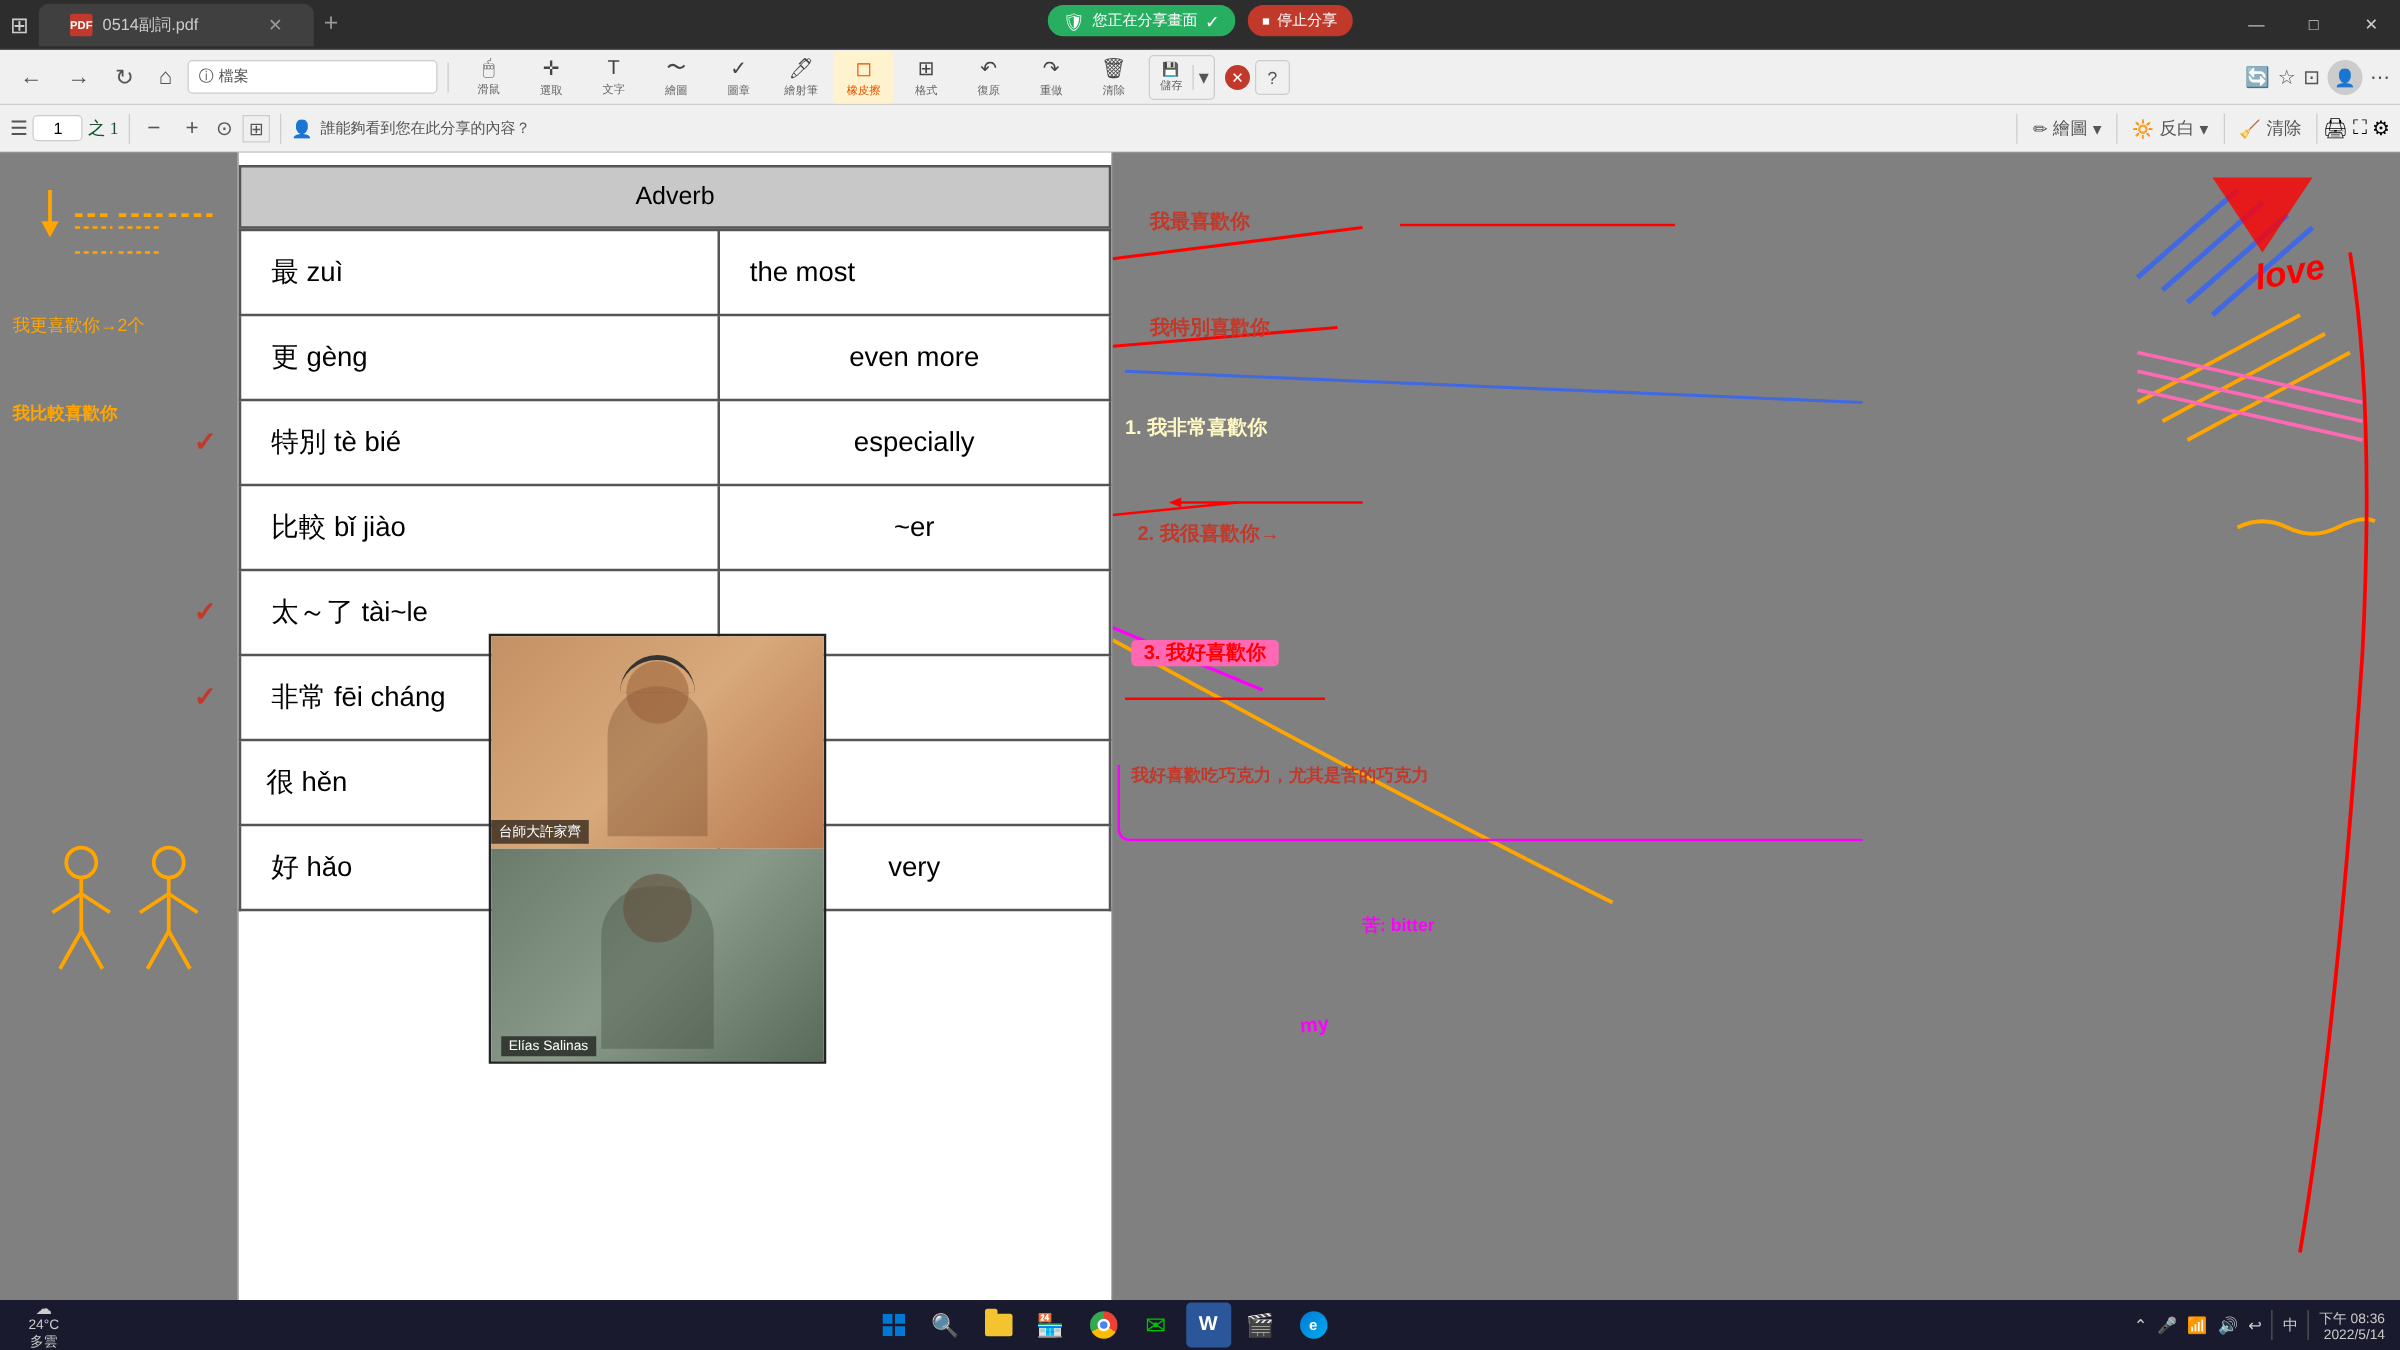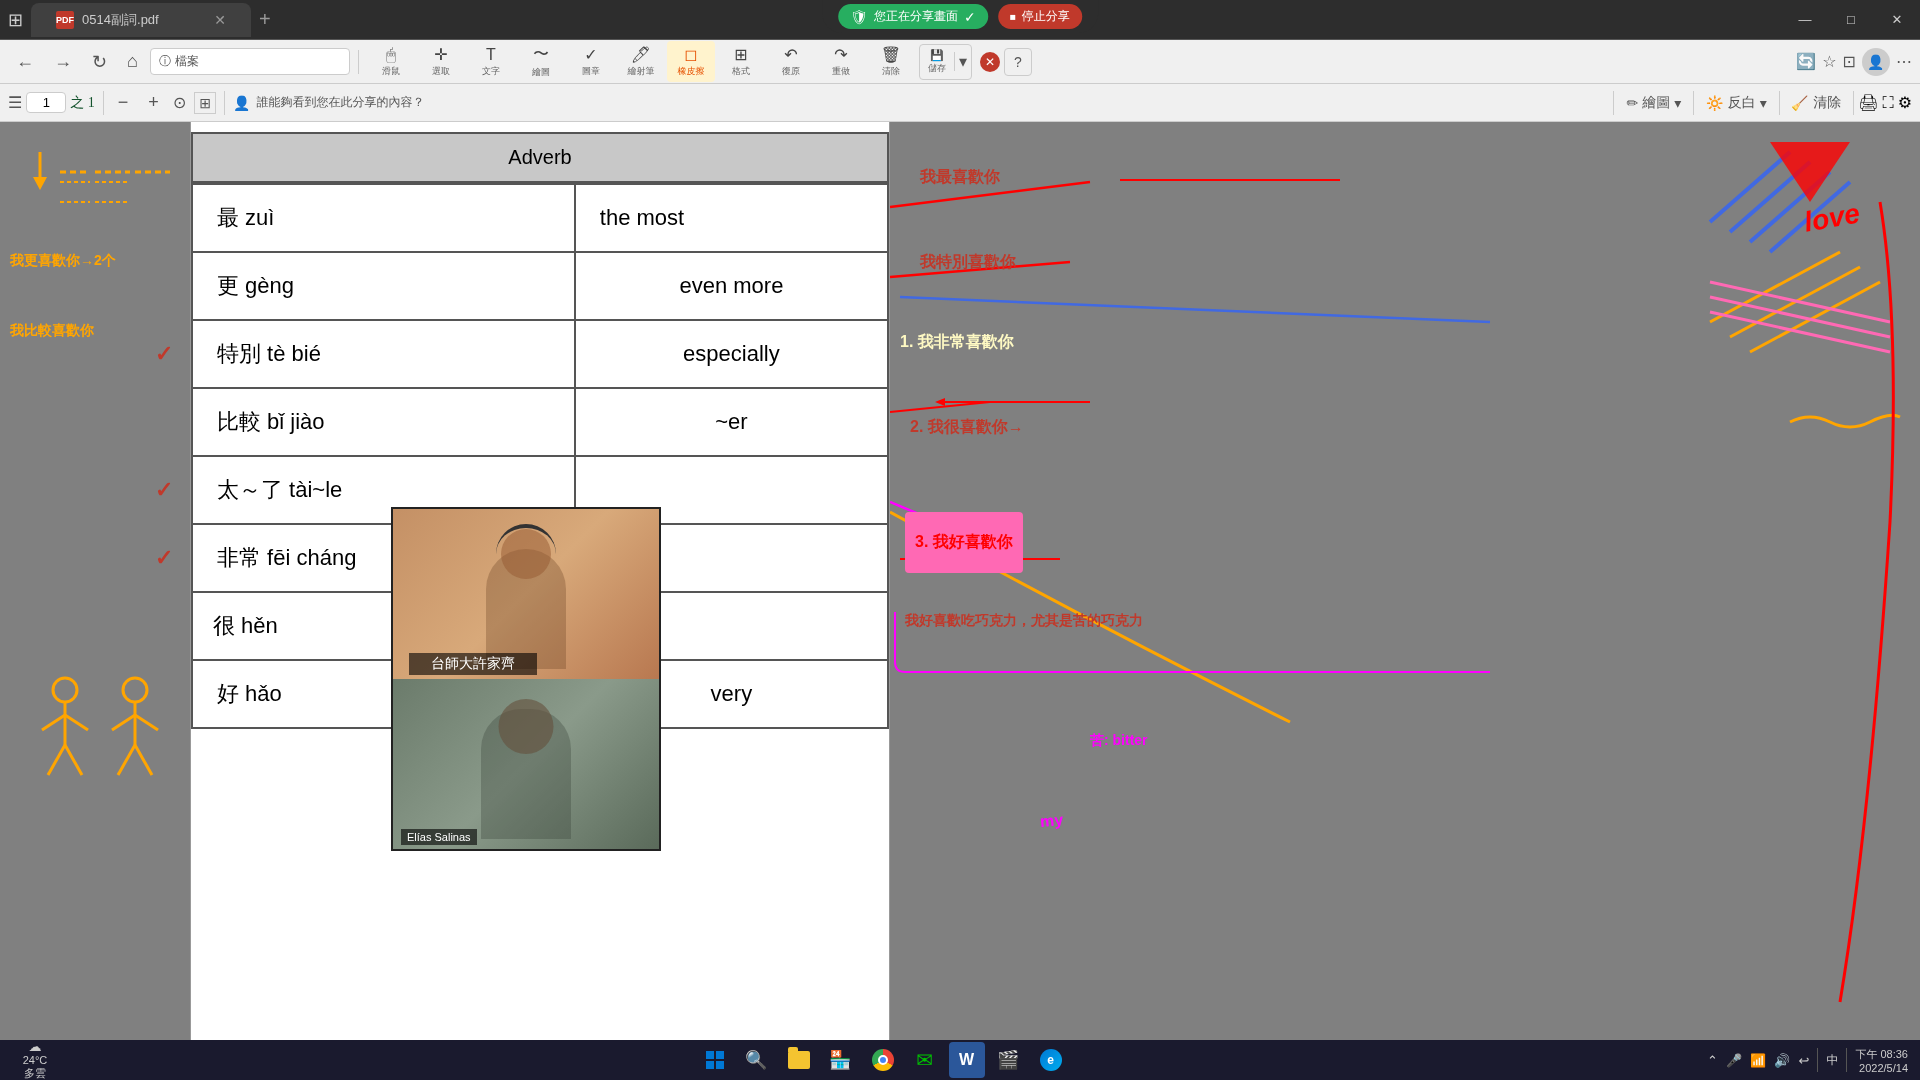--- a/index.html
+++ b/index.html
@@ -193,21 +193,21 @@
       <line x1="60" y1="50" x2="90" y2="50" stroke="orange" stroke-width="3" stroke-dasharray="6,4"></line>
       <line x1="60" y1="60" x2="90" y2="60" stroke="orange" stroke-width="2" stroke-dasharray="4,3"></line>
       <line x1="95" y1="50" x2="130" y2="50" stroke="orange" stroke-width="3" stroke-dasharray="6,4"></line>
       <line x1="95" y1="60" x2="130" y2="60" stroke="orange" stroke-width="2" stroke-dasharray="4,3"></line>
       <line x1="135" y1="50" x2="170" y2="50" stroke="orange" stroke-width="3" stroke-dasharray="6,4"></line>
 
       <line x1="60" y1="80" x2="90" y2="80" stroke="orange" stroke-width="2" stroke-dasharray="4,3"></line>
       <line x1="95" y1="80" x2="130" y2="80" stroke="orange" stroke-width="2" stroke-dasharray="4,3"></line>
     </svg>
 
-    <div style="position:absolute;top:130px;left:10px;color:orange;font-size:14px;font-weight:bold;white-space:nowrap;">我更喜歡你→2个</div>
+    <div style="position:absolute;top:130px;left:10px;color:orange;font-size:14px;font-weight:normal;white-space:nowrap;">我更喜歡你→2个</div>
     <div style="position:absolute;top:200px;left:10px;color:orange;font-size:14px;font-weight:bold;white-space:nowrap;">我比較喜歡你</div>
 
     <svg style="position:absolute;bottom:200px;left:20px;width:160px;height:180px;">
 
       <circle cx="45" cy="30" r="12" stroke="orange" stroke-width="3" fill="none"></circle>
       <line x1="45" y1="42" x2="45" y2="85" stroke="orange" stroke-width="3"></line>
       <line x1="45" y1="55" x2="22" y2="70" stroke="orange" stroke-width="3"></line>
       <line x1="45" y1="55" x2="68" y2="70" stroke="orange" stroke-width="3"></line>
       <line x1="45" y1="85" x2="28" y2="115" stroke="orange" stroke-width="3"></line>
       <line x1="45" y1="85" x2="62" y2="115" stroke="orange" stroke-width="3"></line>
@@ -281,21 +281,21 @@
     </table>
 
     <div style="position:absolute;top:385px;left:200px;width:270px;z-index:50;border:2px solid #222;">
 
       <div style="width:100%;height:170px;background:linear-gradient(135deg,#c49065,#d8a97a,#b87850);position:relative;">
 
         <div style="position:absolute;bottom:10px;left:50%;transform:translateX(-50%);width:80px;height:120px;background:rgba(100,60,30,0.3);border-radius:40px 40px 0 0;"></div>
         <div style="position:absolute;top:20px;left:50%;transform:translateX(-50%);width:50px;height:50px;background:rgba(150,90,50,0.5);border-radius:50%;"></div>
 
         <div style="position:absolute;top:15px;left:50%;transform:translateX(-50%);width:60px;height:30px;border-top:4px solid #333;border-radius:30px 30px 0 0;"></div>
-        <div style="position:absolute;bottom:4px;left:16px;background:rgba(0,0,0,0.6);color:white;font-size:14px;padding:2px 22px;">台師大許家齊</div>
+        <div style="position:absolute;bottom:4px;left:0;background:rgba(0,0,0,0.6);color:white;font-size:11px;padding:2px 6px;">台師大許家齊</div>
       </div>
 
       <div style="width:100%;height:170px;background:linear-gradient(135deg,#6b7b6b,#8a9a8a,#5a6a5a);position:relative;">
         <div style="position:absolute;bottom:10px;left:50%;transform:translateX(-50%);width:90px;height:130px;background:rgba(50,60,50,0.3);border-radius:40px 40px 0 0;"></div>
         <div style="position:absolute;top:20px;left:50%;transform:translateX(-50%);width:55px;height:55px;background:rgba(100,80,60,0.6);border-radius:50%;"></div>
         <div style="position:absolute;bottom:4px;left:8px;background:rgba(0,0,0,0.6);color:white;font-size:11px;padding:2px 6px;">Elías Salinas</div>
       </div>
     </div>
   </div>
 
@@ -341,21 +341,21 @@
       <line x1="170" y1="437" x2="10" y2="437" stroke="red" stroke-width="2"></line>
 
       <line x1="200" y1="280" x2="50" y2="280" stroke="red" stroke-width="2"></line>
       <polygon points="55,276 45,280 55,284" fill="red"></polygon>
     </svg>
 
     <div style="position:absolute;top:45px;left:30px;color:#c0392b;font-size:16px;font-weight:bold;">我最喜歡你</div>
     <div style="position:absolute;top:130px;left:30px;color:#c0392b;font-size:16px;font-weight:bold;">我特別喜歡你</div>
     <div style="position:absolute;top:210px;left:10px;color:#fef9c3;font-size:16px;font-weight:bold;">1. 我非常喜歡你</div>
     <div style="position:absolute;top:295px;left:20px;color:#c0392b;font-size:16px;font-weight:bold;">2. 我很喜歡你→</div>
-    <div style="position:absolute;top:390px;left:15px;background:#ff69b4;padding:20px 10px;border-radius:4px;">
+    <div style="position:absolute;top:390px;left:15px;background:#ff69b4;padding:0 10px;border-radius:4px;">
       <span style="color:red;font-size:16px;font-weight:bold;">3. 我好喜歡你</span>
     </div>
     <div style="position:absolute;top:490px;left:15px;color:#c0392b;font-size:14px;font-weight:bold;">我好喜歡吃巧克力，尤其是苦的巧克力</div>
     <div style="position:absolute;top:610px;left:200px;color:magenta;font-size:14px;font-weight:bold;">苦: bitter</div>
     <div style="position:absolute;top:690px;left:150px;color:magenta;font-size:16px;font-weight:bold;transform:rotate(-5deg);">my</div>
 
     <div style="position:absolute;top:80px;right:60px;color:red;font-size:28px;font-style:italic;font-weight:bold;transform:rotate(-10deg);">love</div>
   </div>
 
 </div>

